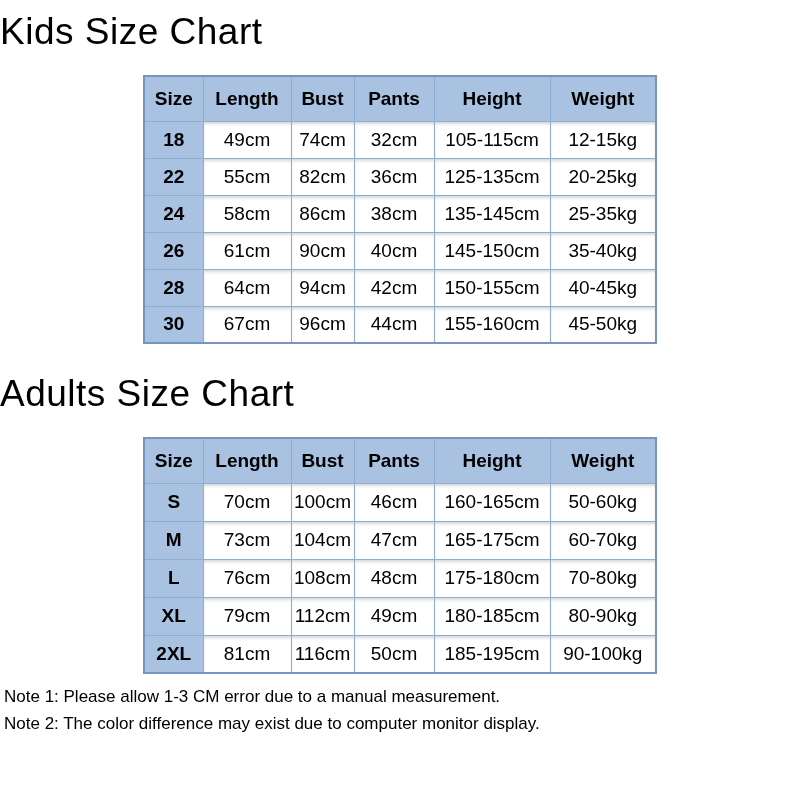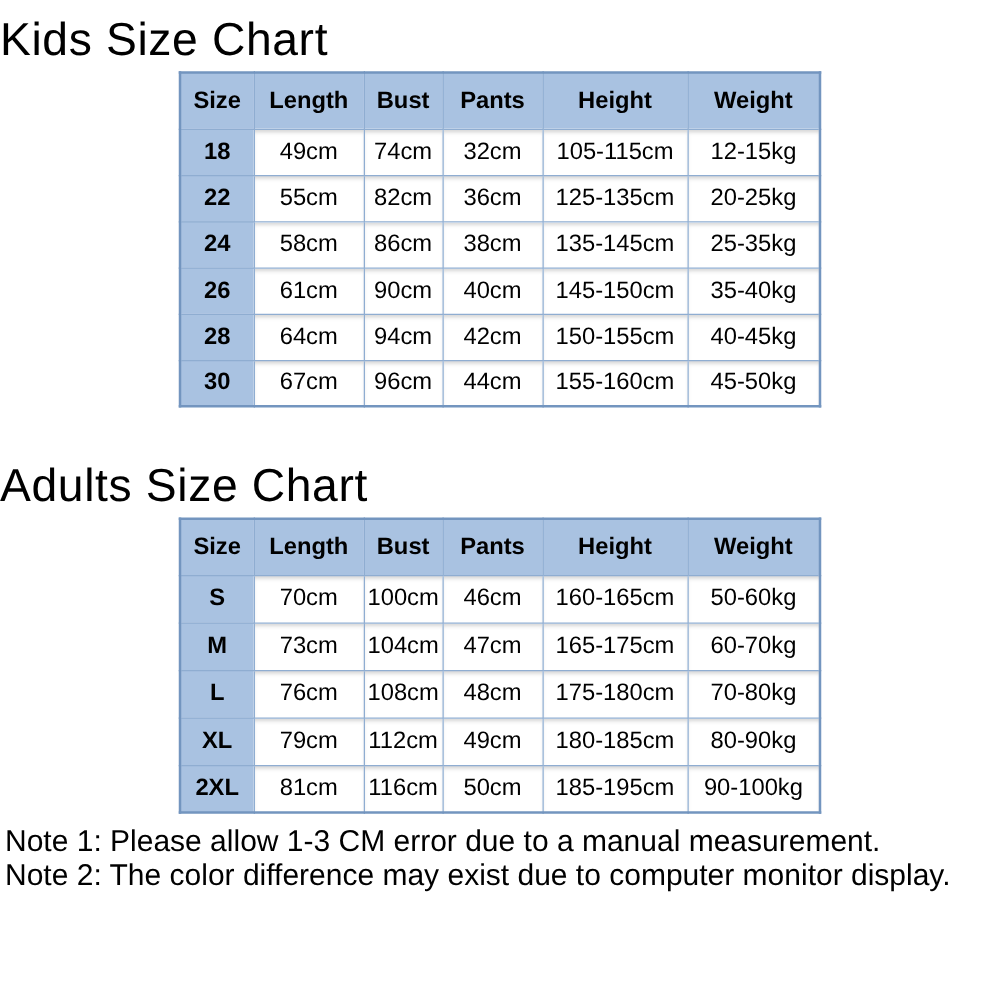--- a/index.html
+++ b/index.html
@@ -21,26 +21,26 @@
     overflow: hidden;
   }
   .chart-title {
     text-align: left;
     font-size: 37px;
     font-weight: 400;
     letter-spacing: 0.5px;
     line-height: 44px;
   }
   .chart-title.kids   { margin-top: 10px; }
-  .chart-title.adults { margin-top: 41px; }
+  .chart-title.adults { margin-top: 28px; }
   table.size-table {
     border-collapse: collapse;
     table-layout: fixed;
     width: 514px;
-    margin: 3px auto 0 auto;
+    margin: 21px auto 0 auto;
     border: 2px solid var(--outer-border);
     font-size: 19px;
   }
   table.size-table col.c-size   { width: 59px;  }
   table.size-table col.c-length { width: 88px;  }
   table.size-table col.c-bust   { width: 63px;  }
   table.size-table col.c-pants  { width: 80px;  }
   table.size-table col.c-height { width: 116px; }
   table.size-table col.c-weight { width: 106px; }
   table.size-table th, table.size-table td {
@@ -60,21 +60,21 @@
     font-weight: 700;
   }
   table.size-table tbody td {
     background: #ffffff;
     box-shadow: inset 0 3px 3px -1px rgba(100,100,100,0.25);
   }
   #kids-table tbody th, #kids-table tbody td   { height: 37px; }
   #adults-table tbody th, #adults-table tbody td { height: 38px; }
   .notes {
     margin: 9px 0 0 4px;
-    font-size: 24px;
+    font-size: 17px;
     line-height: 27px;
   }
 </style>
 </head>
 <body>
 
 <div>
 
   <div class="chart-title kids">Kids Size Chart</div>
 

